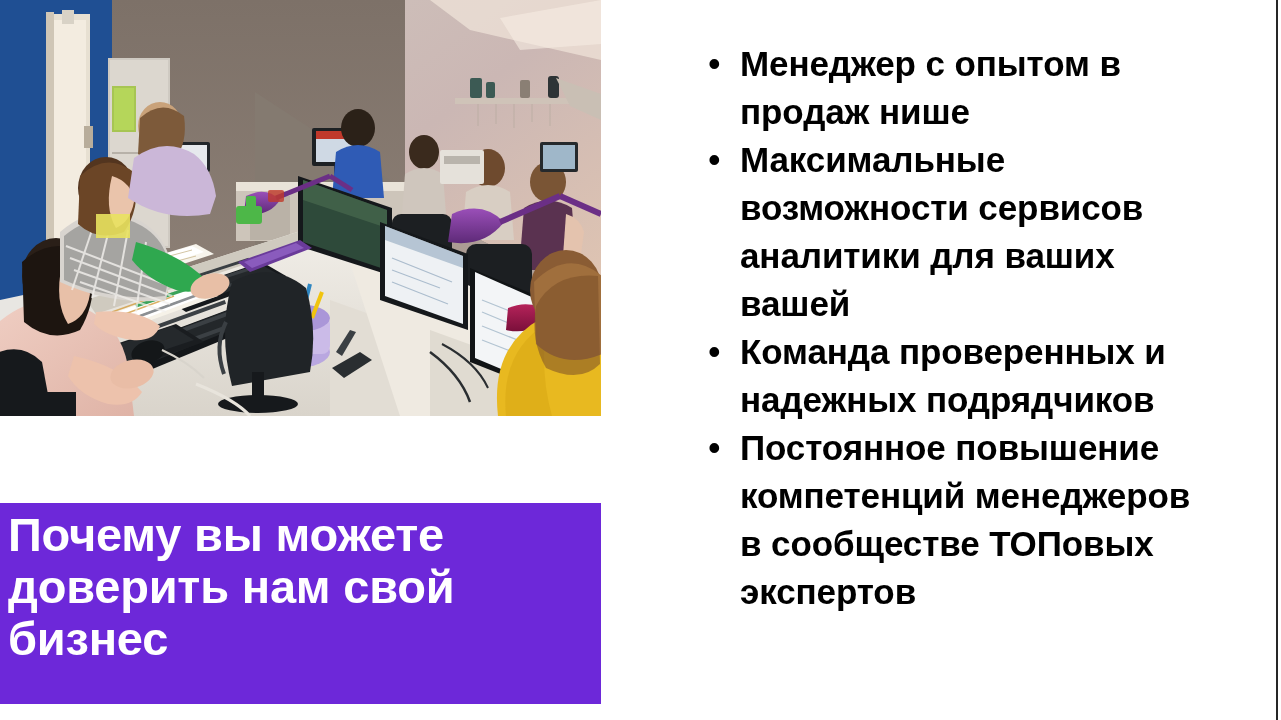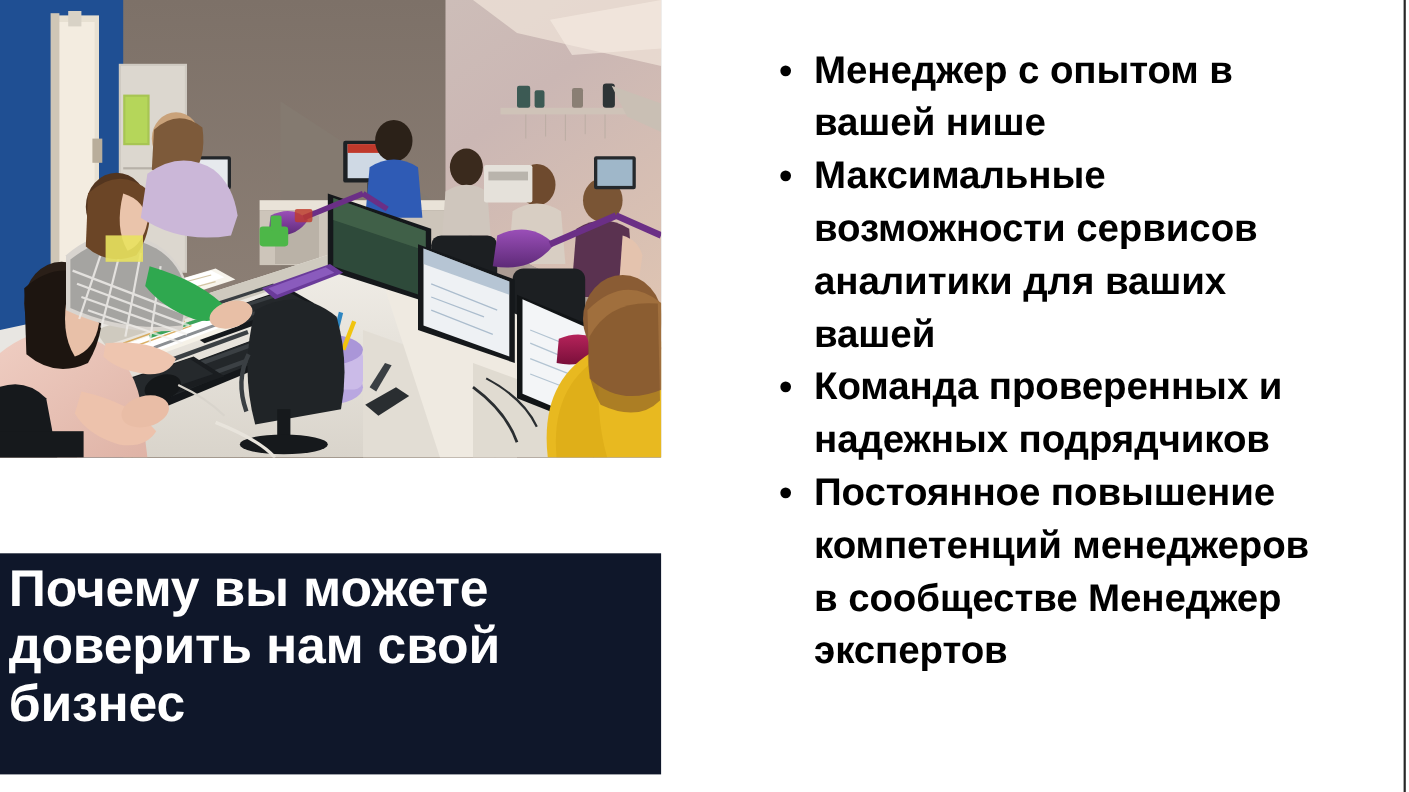--- a/index.html
+++ b/index.html
@@ -45,21 +45,21 @@
   }
   .photo-frame svg { display: block; width: 601px; height: 416px; }
 
   
   .title-block {
     position: absolute;
     left: 0;
     top: 503px;
     width: 601px;
     height: 201px;
-    background: #0f172a;
+    background: #6d28d9;
     box-sizing: border-box;
     padding: 6px 10px 0 8px;
     overflow: hidden;
   }
   .title-text {
     margin: 0;
     color: #ffffff;
     font-family: "Liberation Sans", sans-serif;
     font-weight: bold;
     font-size: 47px;
@@ -433,35 +433,35 @@
   </div>
 
   <div class="title-block">
     <h1 class="title-text">Почему вы можете доверить нам свой бизнес</h1>
   </div>
 
   <div class="bullets">
 
     <div class="bullet-item">
       <span class="bullet-marker">•</span>
-      <span class="bullet-text">Менеджер с опытом в вашей нише</span>
+      <span class="bullet-text">Менеджер с опытом в продаж нише</span>
     </div>
 
     <div class="bullet-item">
       <span class="bullet-marker">•</span>
       <span class="bullet-text">Максимальные возможности сервисов аналитики для ваших вашей</span>
     </div>
 
     <div class="bullet-item">
       <span class="bullet-marker">•</span>
       <span class="bullet-text">Команда проверенных и надежных подрядчиков</span>
     </div>
 
     <div class="bullet-item">
       <span class="bullet-marker">•</span>
-      <span class="bullet-text">Постоянное повышение компетенций менеджеров в сообществе Менеджер экспертов</span>
+      <span class="bullet-text">Постоянное повышение компетенций менеджеров в сообществе ТОПовых экспертов</span>
     </div>
 
   </div>
 
   <div class="edge-rule"></div>
 
 </div>
 
 </body></html>

